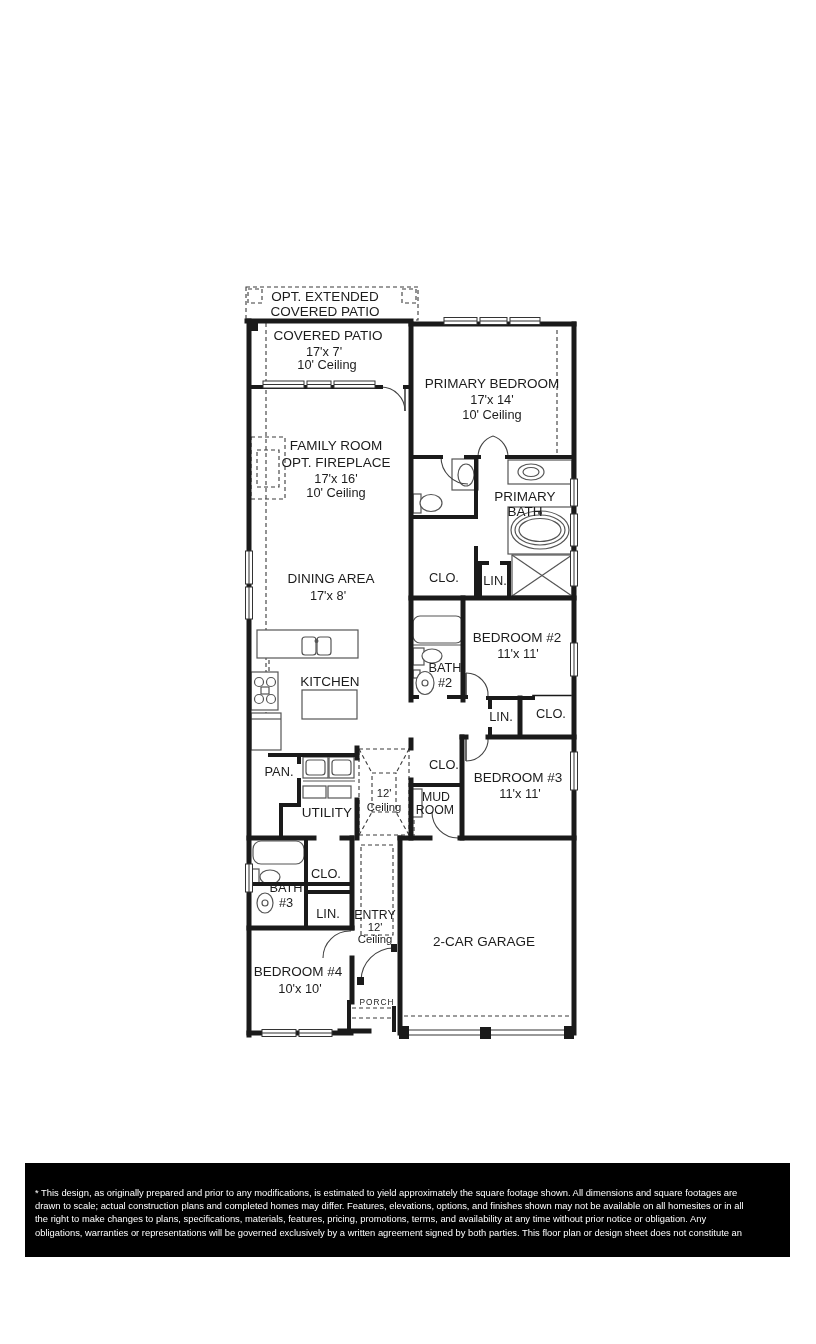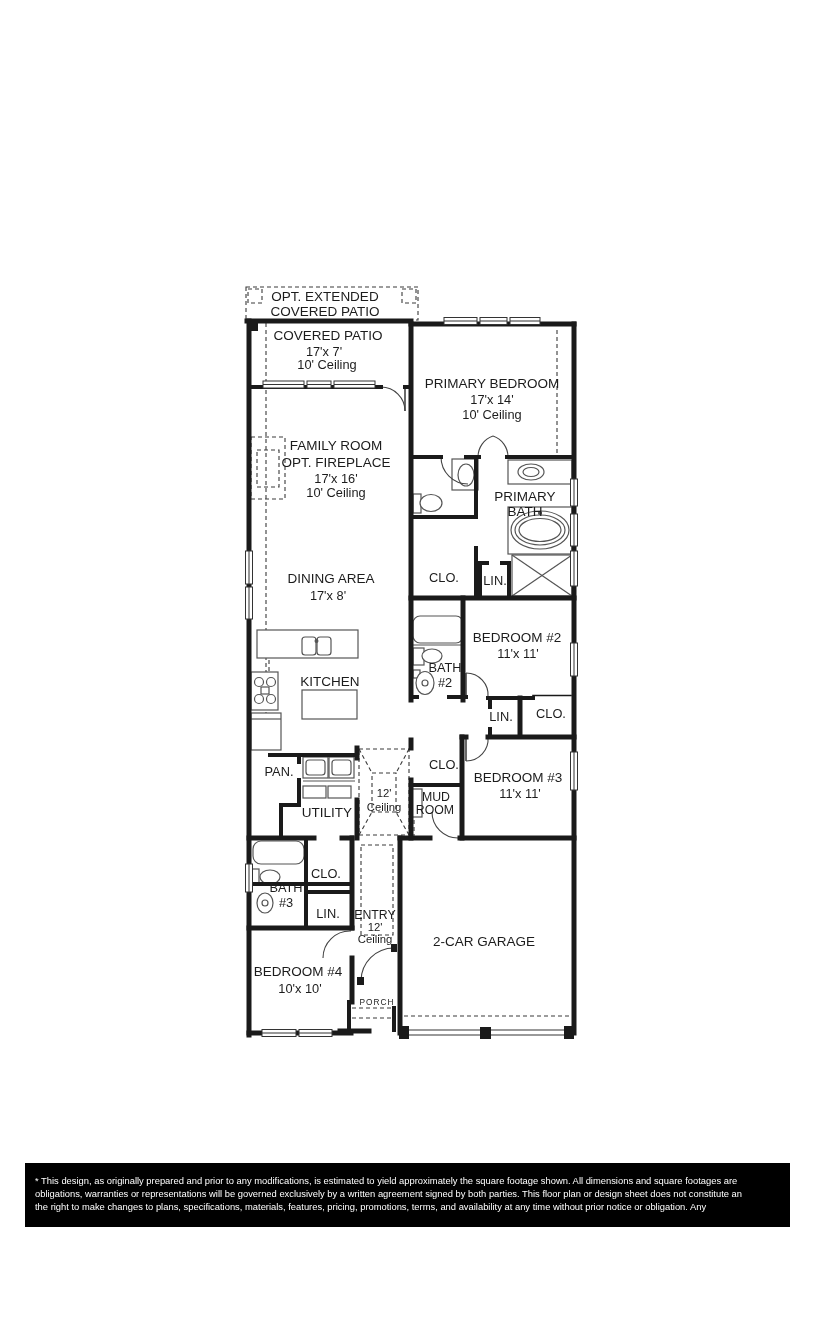--- a/index.html
+++ b/index.html
@@ -5,23 +5,23 @@
   html,body{margin:0;padding:0;background:#fff;}
   .page{position:relative;width:816px;height:1344px;background:#fff;overflow:hidden;
         font-family:"Liberation Sans","DejaVu Sans",sans-serif;border-radius:17px;}
   svg text{fill:#1c1c1c;font-family:"Liberation Sans","DejaVu Sans",sans-serif;}
   .t  {font-size:13.5px;}
   .td {font-size:12.8px;}
   .ts {font-size:12.8px;}
   .tm {font-size:12.3px;}
   .th {font-size:11.3px;}
   .tp {font-size:8.3px;letter-spacing:1px;}
-  .disclaimer{position:absolute;left:25px;top:1163px;width:765px;height:64px;
+  .disclaimer{position:absolute;left:25px;top:1163px;width:765px;height:94px;
       background:#000;color:#fff;overflow:hidden;box-sizing:border-box;
-      padding:11px 10px 0 10px;}
+      padding:23px 10px 0 10px;}
   .disclaimer .ln{font-size:9.4px;line-height:13.2px;white-space:nowrap;
       text-align:justify;}
 </style>
 </head>
 <body>
 
 <div class="page">
 
 <svg width="816" height="1344" viewBox="0 0 816 1344">
 
@@ -345,18 +345,19 @@
     <text x="298" y="976" class="t">BEDROOM #4</text>
     <text x="300" y="993" class="td">10'x 10'</text>
 
     <text x="377" y="1005" class="tp">PORCH</text>
   </g>
 </svg>
 
   
   <div class="disclaimer">
     <div class="ln">* This design, as originally prepared and prior to any modifications, is estimated to  yield approximately the  square footage  shown.  All dimensions and  square footages are</div>
+    <div class="ln">drawn to scale; actual construction plans and completed homes may differ.  Features, elevations,  options,  and finishes shown may not be available on all homesites or in all</div>
+    <div class="ln">the right to make  changes  to  plans,  specifications,  materials,  features,  pricing,  promotions,  terms,  and  availability  at any time without  prior  notice  or  obligation.  Any</div>
     <div class="ln">obligations, warranties or representations will be governed exclusively by a written agreement signed  by both parties.  This floor plan or  design sheet  does not constitute an</div>
-    <div class="ln">the right to make  changes  to  plans,  specifications,  materials,  features,  pricing,  promotions,  terms,  and  availability  at any time without  prior  notice  or  obligation.  Any</div>
 
   </div>
 
 </div>
 
 </body></html>

